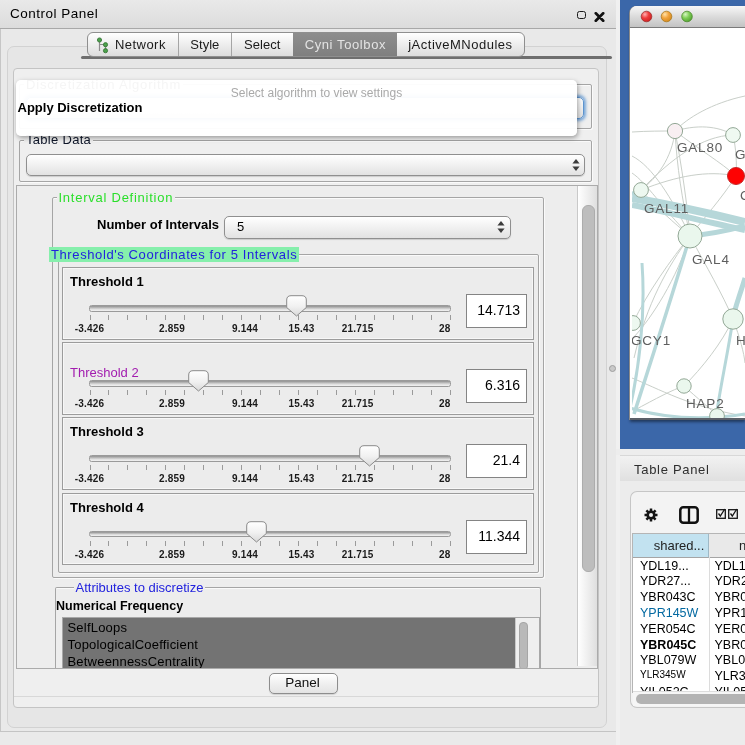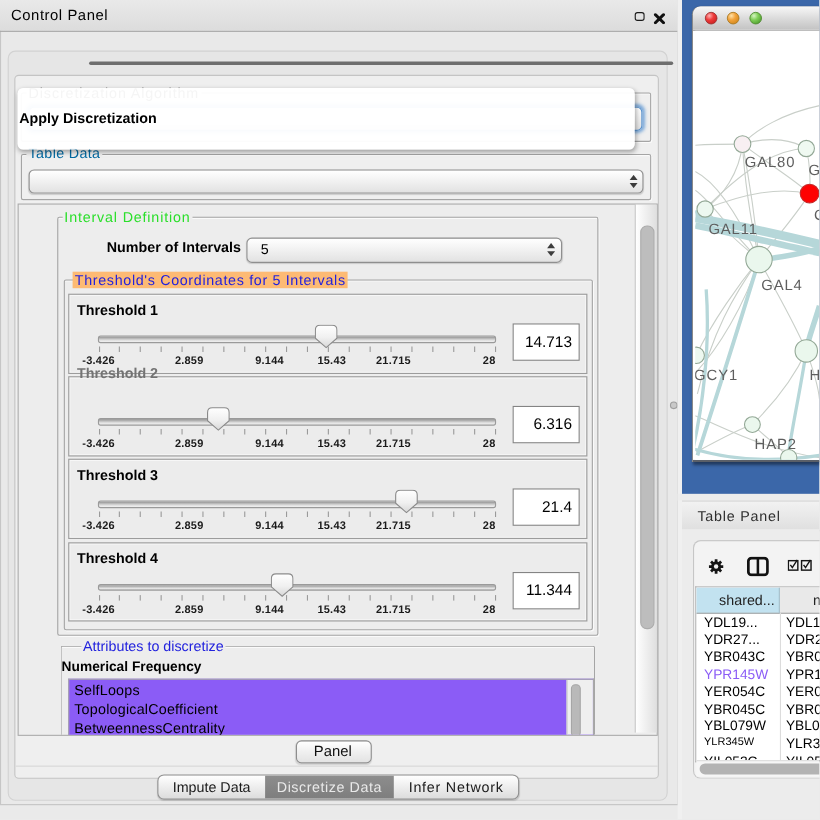--- a/index.html
+++ b/index.html
@@ -18,31 +18,47 @@
   <div class="abs" id="cpwin" style="left:0;top:0;width:616px;height:731px;background:#E9E9E9;border-right:1px solid #B9B9B9;border-bottom:1px solid #C4C4C4;box-shadow:inset 1px 0 0 #C6C6C6;">
 
     <div class="abs" style="left:0;top:0;width:616px;height:28px;background:linear-gradient(#E9E9E9,#DCDCDC);border-bottom:1px solid #A8A8A8;"></div>
     <div class="abs" style="left:10px;top:5.5px;font-size:13.5px;letter-spacing:0.5px;color:#000;">Control Panel</div>
     <div class="abs" style="left:577px;top:11px;width:6.5px;height:6px;border:1.8px solid #1A1A1A;border-radius:2.5px;"></div>
     <svg class="abs" style="left:593.5px;top:11.5px;" width="11" height="10" viewBox="0 0 11 10">
       <path d="M1.8 1.3 L9.2 8.7 M9.2 1.3 L1.8 8.7" stroke="#111" stroke-width="2.7" stroke-linecap="round"></path>
     </svg>
 
     <div class="abs" style="left:80.5px;top:55.5px;width:531px;height:3.5px;background:#6E6E6E;border-radius:2px;z-index:5;"></div>
+    <div class="abs" style="left:87px;top:32px;width:436px;height:22.5px;border:1px solid #8F8F8F;border-radius:6px;background:linear-gradient(#FFFFFF,#EFEFEF 45%,#DCDCDC);overflow:hidden;z-index:6;">
+      <div class="abs" style="left:90.3px;top:0;width:1px;height:23px;background:#A5A5A5;"></div>
+      <div class="abs" style="left:143.2px;top:0;width:1px;height:23px;background:#A5A5A5;"></div>
+      <div class="abs" style="left:205.4px;top:0;width:104px;height:23px;background:linear-gradient(#8D8D8D,#7F7F7F);"></div>
+      <svg class="abs" style="left:7px;top:3.5px" width="15" height="17" viewBox="0 0 15 17">
+        <path d="M4.5 3 V14 M4.5 7.5 H10.5 M10.5 7.5 V13.5" stroke="#8C8C8C" stroke-width="1.2" fill="none"></path>
+        <circle cx="4.5" cy="3" r="2.1" fill="#4CA24C" stroke="#2E6E2E" stroke-width=".8"></circle>
+        <circle cx="10.5" cy="7.7" r="2.1" fill="#4CA24C" stroke="#2E6E2E" stroke-width=".8"></circle>
+        <circle cx="10.5" cy="13.7" r="2.1" fill="#4CA24C" stroke="#2E6E2E" stroke-width=".8"></circle>
+      </svg>
+      <div class="abs tabtext" style="left:27px;top:4px;letter-spacing:0.45px;">Network</div>
+      <div class="abs tabtext" style="left:90.3px;top:4px;width:53px;text-align:center;">Style</div>
+      <div class="abs tabtext" style="left:143.2px;top:4px;width:62px;text-align:center;">Select</div>
+      <div class="abs tabtext" style="left:205.4px;top:4px;width:104px;text-align:center;letter-spacing:0.6px;color:#E3E3E3;">Cyni Toolbox</div>
+      <div class="abs tabtext" style="left:309.4px;top:4px;width:126px;text-align:center;letter-spacing:0.5px;">jActiveMNodules</div>
+    </div>
 
     <div class="abs" style="left:7px;top:46px;width:598px;height:680px;background:#E6E6E6;border:1px solid #D2D2D2;border-radius:7px;"></div>
 
     <div class="abs" style="left:13px;top:68px;width:584px;height:638px;background:#EFEFEF;border:1px solid #C4C4C4;border-radius:4px;"></div>
 
     <div class="abs etched" style="left:19px;top:84px;width:571px;height:43px;"></div>
     <div class="abs" style="left:24px;top:77px;font-size:13px;letter-spacing:0.8px;color:#000;background:#EFEFEF;padding:0 2px;">Discretization Algorithm</div>
     <div class="abs combo" style="left:25.5px;top:96.5px;width:556px;height:20px;border:1.6px solid #5E95CF;box-shadow:0 0 3px 1.6px rgba(96,152,212,.8);"></div>
 
     <div class="abs etched" style="left:19px;top:140px;width:571px;height:40px;"></div>
-    <div class="abs" style="left:24px;top:132px;font-size:13px;letter-spacing:0.3px;color:#0369a1;background:#EFEFEF;padding:0 2px;text-align:center;">Table Data</div>
+    <div class="abs" style="left:24px;top:132px;font-size:13px;letter-spacing:0.3px;color:#0f172a;background:#EFEFEF;padding:0 2px;text-align:center;">Table Data</div>
     <div class="abs combo" style="left:25.5px;top:153.5px;width:557px;height:20px;"></div>
     <svg class="abs" style="left:571.5px;top:158.5px;" width="8" height="12" viewBox="0 0 8 12">
       <path d="M4 0 L7.6 4.6 H0.4 Z" fill="#3C3C3C"></path>
         <path d="M4 12 L7.6 7.4 H0.4 Z" fill="#3C3C3C"></path>
     </svg>
 
     <div class="abs" style="left:16px;top:185px;width:580px;height:482px;border:1px solid #ABABAB;background:#EDEDED;"></div>
 
     <div class="abs" style="left:576.5px;top:186px;width:19px;height:480px;background:linear-gradient(90deg,#FFFFFF,#F2F2F2 40%,#DFDFDF);border-left:1px solid #C9C9C9;"></div>
     <div class="abs" style="left:582px;top:205px;width:10.5px;height:365px;background:#BDBDBD;border:1px solid #ACACAC;border-radius:6px;"></div>
@@ -52,21 +68,21 @@
 
     <div class="abs" style="left:97px;top:216.5px;font-size:13px;font-weight:bold;color:#000;">Number of Intervals</div>
     <div class="abs combo" style="left:224px;top:216px;width:285px;height:21px;"></div>
     <div class="abs combotext" style="left:237px;top:219px;">5</div>
     <svg class="abs" style="left:497px;top:221px;" width="8" height="12" viewBox="0 0 8 12">
       <path d="M4 0 L7.6 4.6 H0.4 Z" fill="#3C3C3C"></path>
         <path d="M4 12 L7.6 7.4 H0.4 Z" fill="#3C3C3C"></path>
     </svg>
 
     <div class="abs etched" style="left:58px;top:253.5px;width:479px;height:317px;"></div>
-    <div class="abs" style="left:66px;top:246.5px;font-size:13px;letter-spacing:0.6px;color:#2222DD;background:#fdba74;padding:0 2px;">Threshold's Coordinates for 5 Intervals</div>
+    <div class="abs" style="left:49px;top:246.5px;font-size:13px;letter-spacing:0.6px;color:#2222DD;background:#86efac;padding:0 2px;">Threshold's Coordinates for 5 Intervals</div>
 
     <div id="thr">
         <div class="abs" style="left:62px;top:267px;width:470px;height:70.5px;background:#ECECEC;border:1px solid #9C9C9C;box-shadow:inset 0 0 0 1px rgba(255,255,255,.6);"></div>
         <div class="abs" style="left:70px;top:274px;font-size:13px;font-weight:bold;color:#000;">Threshold 1</div>
         <div class="abs" style="left:89px;top:305px;width:360px;height:4.5px;border-radius:2.5px;background:linear-gradient(#909090,#DFDFDF 65%,#F2F2F2);border:0.5px solid #9A9A9A;"></div>
         <div class="abs" style="left:89.5px;top:315px;width:1px;height:5px;background:#9A9A9A;"></div>
         <div class="abs" style="left:108.45px;top:315px;width:1px;height:5px;background:#9A9A9A;"></div>
         <div class="abs" style="left:127.4px;top:315px;width:1px;height:5px;background:#9A9A9A;"></div>
         <div class="abs" style="left:146.35px;top:315px;width:1px;height:5px;background:#9A9A9A;"></div>
         <div class="abs" style="left:165.3px;top:315px;width:1px;height:5px;background:#9A9A9A;"></div>
@@ -97,21 +113,21 @@
               <stop offset="0" stop-color="#FFFFFF"></stop>
               <stop offset="0.55" stop-color="#F0F0F0"></stop>
               <stop offset="1" stop-color="#D8D8D8"></stop>
             </linearGradient>
           </defs>
           <path d="M5 0.7 H16 Q20.3 0.7 20.3 5 V12.5 L10.5 21 L0.7 12.5 V5 Q0.7 0.7 5 0.7 Z" fill="url(#thg0)" stroke="#8A8A8A" stroke-width="1"></path>
         </svg>
         <div class="abs" style="left:466px;top:294px;width:59px;height:32px;background:#FFF;border:1px solid #848484;"></div>
         <div class="abs" style="left:466px;top:302px;width:54px;text-align:right;font-size:14px;color:#000;">14.713</div>
         <div class="abs" style="left:62px;top:342.2px;width:470px;height:70.5px;background:#ECECEC;border:1px solid #9C9C9C;box-shadow:inset 0 0 0 1px rgba(255,255,255,.6);"></div>
-        <div class="abs" style="left:70px;top:332px;font-size:13px;font-weight:bold;color:#737373;">Threshold 2</div>
+        <div class="abs" style="left:70px;top:365px;font-size:13px;font-weight:normal;color:#a21caf;">Threshold 2</div>
         <div class="abs" style="left:89px;top:380.2px;width:360px;height:4.5px;border-radius:2.5px;background:linear-gradient(#909090,#DFDFDF 65%,#F2F2F2);border:0.5px solid #9A9A9A;"></div>
         <div class="abs" style="left:89.5px;top:390.2px;width:1px;height:5px;background:#9A9A9A;"></div>
         <div class="abs" style="left:108.45px;top:390.2px;width:1px;height:5px;background:#9A9A9A;"></div>
         <div class="abs" style="left:127.4px;top:390.2px;width:1px;height:5px;background:#9A9A9A;"></div>
         <div class="abs" style="left:146.35px;top:390.2px;width:1px;height:5px;background:#9A9A9A;"></div>
         <div class="abs" style="left:165.3px;top:390.2px;width:1px;height:5px;background:#9A9A9A;"></div>
         <div class="abs" style="left:184.25px;top:390.2px;width:1px;height:5px;background:#9A9A9A;"></div>
         <div class="abs" style="left:203.2px;top:390.2px;width:1px;height:5px;background:#9A9A9A;"></div>
         <div class="abs" style="left:222.15px;top:390.2px;width:1px;height:5px;background:#9A9A9A;"></div>
         <div class="abs" style="left:241.1px;top:390.2px;width:1px;height:5px;background:#9A9A9A;"></div>
@@ -224,41 +240,36 @@
           </defs>
           <path d="M5 0.7 H16 Q20.3 0.7 20.3 5 V12.5 L10.5 21 L0.7 12.5 V5 Q0.7 0.7 5 0.7 Z" fill="url(#thg3)" stroke="#8A8A8A" stroke-width="1"></path>
         </svg>
         <div class="abs" style="left:466px;top:519.6px;width:59px;height:32px;background:#FFF;border:1px solid #848484;"></div>
         <div class="abs" style="left:466px;top:527.6px;width:54px;text-align:right;font-size:14px;color:#000;">11.344</div>
       </div>
 
     <div class="abs" style="left:55px;top:587px;width:484px;height:80px;border:1px solid #A5A5A5;border-bottom:none;border-radius:2px 2px 0 0;box-shadow:inset 0 1px 0 rgba(255,255,255,.7);"></div>
     <div class="abs" style="left:73.5px;top:580px;font-size:13px;color:#2222DD;background:#EDEDED;padding:0 2px;">Attributes to discretize</div>
     <div class="abs" style="left:56px;top:598.5px;font-size:12.5px;font-weight:bold;color:#000;">Numerical Frequency</div>
-    <div class="abs" style="left:61.5px;top:617px;width:476px;height:50px;background:#8b5cf6;border:1px solid #A8A8A8;border-bottom:none;overflow:hidden;">
+    <div class="abs" style="left:61.5px;top:617px;width:476px;height:50px;background:#737373;border:1px solid #A8A8A8;border-bottom:none;overflow:hidden;">
       <div class="abs" style="left:452px;top:0;width:24px;height:50px;background:#EFEFEF;border-left:1px solid #C9C9C9;"></div>
       <div class="abs" style="left:456px;top:4px;width:7px;height:46px;background:#B9B9B9;border:1px solid #A6A6A6;border-radius:4px;"></div>
       <div class="abs" style="left:5px;top:2px;font-size:13px;letter-spacing:0.2px;color:#000;">SelfLoops</div>
       <div class="abs" style="left:5px;top:19px;font-size:13px;letter-spacing:0.2px;color:#000;">TopologicalCoefficient</div>
       <div class="abs" style="left:5px;top:36px;font-size:13px;letter-spacing:0.2px;color:#000;">BetweennessCentrality</div>
     </div>
     <div class="abs" style="left:14px;top:696px;width:584px;height:1px;background:#D8D8D8;"></div>
 
     <div class="abs" style="left:269px;top:672.5px;width:67px;height:19.5px;border:1px solid #8D8D8D;border-radius:5px;background:linear-gradient(#FFFFFF,#F0F0F0 50%,#E3E3E3);box-shadow:0 1px 1px rgba(0,0,0,.12);"></div>
     <div class="abs" style="left:269px;top:675px;width:67px;text-align:center;font-size:13.5px;color:#111;">Panel</div>
 
-    <div class="abs" style="left:143.4px;top:703.5px;width:327px;height:21px;border:1px solid #909090;border-radius:6px;background:linear-gradient(#FFFFFF,#EFEFEF 45%,#DCDCDC);overflow:hidden;box-shadow:0 1px 1px rgba(0,0,0,.15);">
-      <div class="abs" style="left:96.3px;top:0;width:117.5px;height:21px;background:linear-gradient(#8D8D8D,#7E7E7E);"></div>
-      <div class="abs tabtext" style="left:0;top:3px;width:96px;text-align:center;">Impute Data</div>
-      <div class="abs tabtext" style="left:96.3px;top:3px;width:117.5px;text-align:center;letter-spacing:0.5px;color:#E9E9E9;">Discretize Data</div>
-      <div class="abs tabtext" style="left:213.8px;top:3px;width:113px;text-align:center;letter-spacing:0.7px;">Infer Network</div>
-    </div>
   </div>
 
   <div class="abs" style="left:16px;top:80px;width:561px;height:56px;background:rgba(255,255,255,.96);border-radius:5px;box-shadow:1px 2px 5px rgba(0,0,0,.35);"></div>
+  <div class="abs" style="left:56px;top:85.5px;width:521px;text-align:center;font-size:12px;color:#A9A9A9;">Select algorithm to view settings</div>
   <div class="abs" style="left:17.5px;top:99.5px;font-size:13px;font-weight:bold;color:#000;">Apply Discretization</div>
 
   <div class="abs" style="left:609px;top:365px;width:5px;height:5px;border-radius:50%;background:#C9C9C9;border:1px solid #9F9F9F;"></div>
 
   <div class="abs" style="left:620px;top:0;width:125px;height:448.5px;background:#3B67A9;"></div>
   <div class="abs" style="left:616px;top:0;width:4px;height:745px;background:#F0F0F0;"></div>
 
   <div class="abs" style="left:630px;top:6px;width:115px;height:412px;background:#FFF;border-radius:7px 0 0 0;box-shadow:-1px 0 0 #8A8A8A, 0 2px 3px rgba(0,0,0,.45);border-bottom:2px solid #5A5F68;"></div>
   <div class="abs" style="left:630px;top:6px;width:115px;height:21px;background:linear-gradient(#F7F7F7,#D9D9D9 55%,#C3C3C3);border-radius:7px 0 0 0;border-bottom:1px solid #7A7A7A;"></div>
   <svg class="abs" style="left:630px;top:6px;" width="115" height="22" viewBox="0 0 115 22">
@@ -379,25 +390,25 @@
     <div class="abs" style="left:8.5px;top:3.5px;width:75px;text-align:center;font-size:13px;color:#222;">shared...</div>
     <div class="abs" style="left:106px;top:3.5px;font-size:13px;color:#222;">n</div>
     <div class="abs" style="left:75.5px;top:23px;width:1px;height:135px;background:#DCDCDC;"></div>
     <div id="rows">
         <div class="abs" style="left:7px;top:24.5px;font-size:12.5px;color:#000;">YDL19...</div>
         <div class="abs" style="left:81.5px;top:24.5px;font-size:12.5px;color:#000;">YDL19</div>
         <div class="abs" style="left:7px;top:40.3px;font-size:12.5px;color:#000;">YDR27...</div>
         <div class="abs" style="left:81.5px;top:40.3px;font-size:12.5px;color:#000;">YDR23</div>
         <div class="abs" style="left:7px;top:56.1px;font-size:12.5px;color:#000;">YBR043C</div>
         <div class="abs" style="left:81.5px;top:56.1px;font-size:12.5px;color:#000;">YBR04</div>
-        <div class="abs" style="left:7px;top:71.9px;font-size:12.5px;color:#8b5cf6;">YPR145W</div>
+        <div class="abs" style="left:7px;top:71.9px;font-size:12.5px;color:#0369a1;">YPR145W</div>
         <div class="abs" style="left:81.5px;top:71.9px;font-size:12.5px;color:#000;">YPR14</div>
         <div class="abs" style="left:7px;top:87.7px;font-size:12.5px;color:#000;">YER054C</div>
         <div class="abs" style="left:81.5px;top:87.7px;font-size:12.5px;color:#000;">YER05</div>
-        <div class="abs" style="left:7px;top:103.5px;font-size:12.5px;color:#000;">YBR045C</div>
+        <div class="abs" style="left:7px;top:103.5px;font-size:12.5px;color:#000;font-weight:bold;">YBR045C</div>
         <div class="abs" style="left:81.5px;top:103.5px;font-size:12.5px;color:#000;">YBR04</div>
         <div class="abs" style="left:7px;top:119.30000000000001px;font-size:12.5px;color:#000;">YBL079W</div>
         <div class="abs" style="left:81.5px;top:119.30000000000001px;font-size:12.5px;color:#000;">YBL07</div>
         <div class="abs" style="left:7px;top:135.10000000000002px;font-size:10px;color:#000;">YLR345W</div>
         <div class="abs" style="left:81.5px;top:135.10000000000002px;font-size:12.5px;color:#000;">YLR34</div>
         <div class="abs" style="left:7px;top:150.9px;font-size:12.5px;color:#000;">YIL052C</div>
         <div class="abs" style="left:81.5px;top:150.9px;font-size:12.5px;color:#000;">YIL05</div>
       </div>
   </div>
   <div class="abs" style="left:633px;top:691px;width:112px;height:14px;background:#F6F6F6;border-top:1px solid #DDD;"></div>

